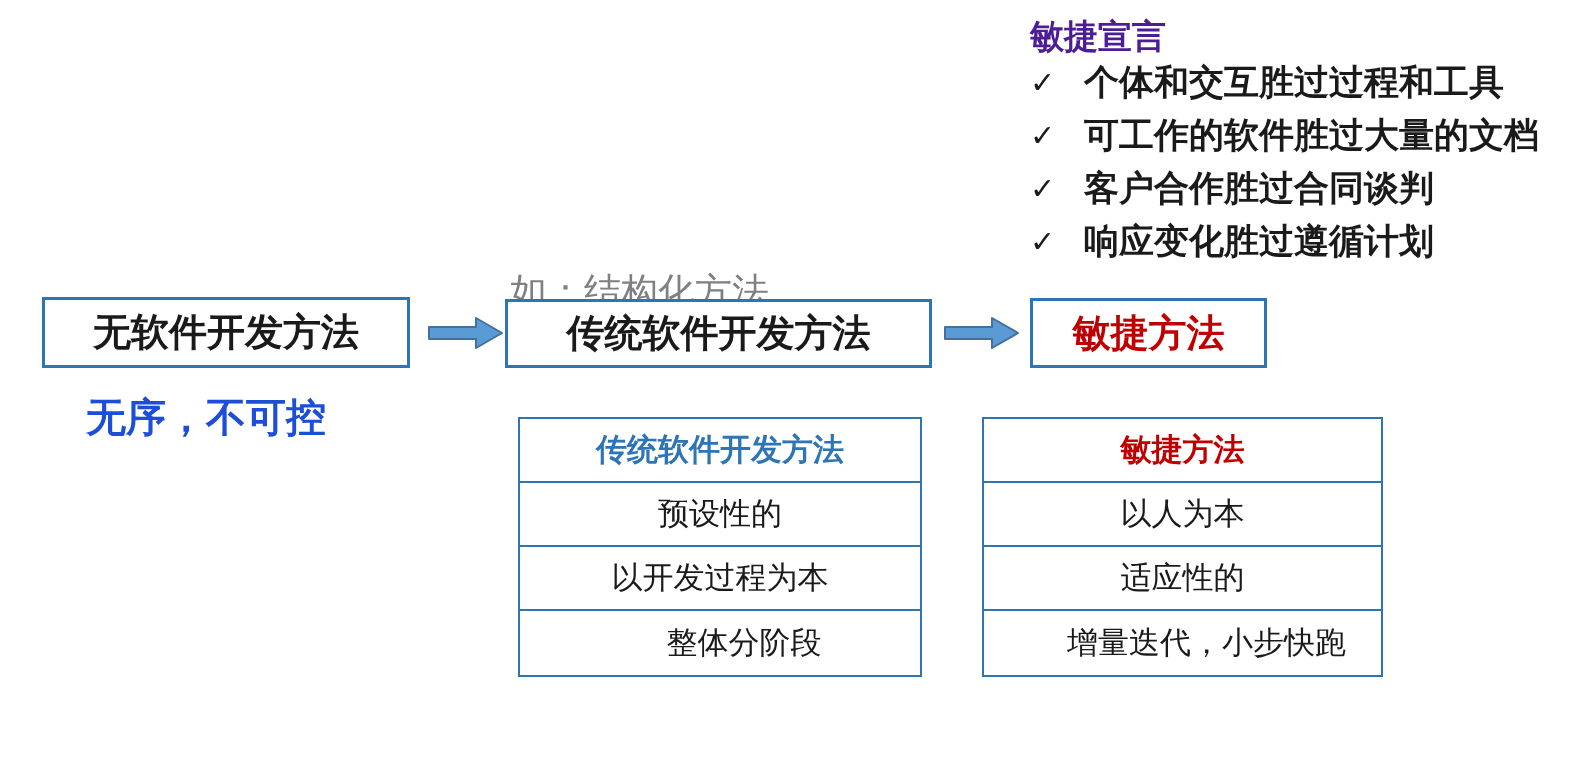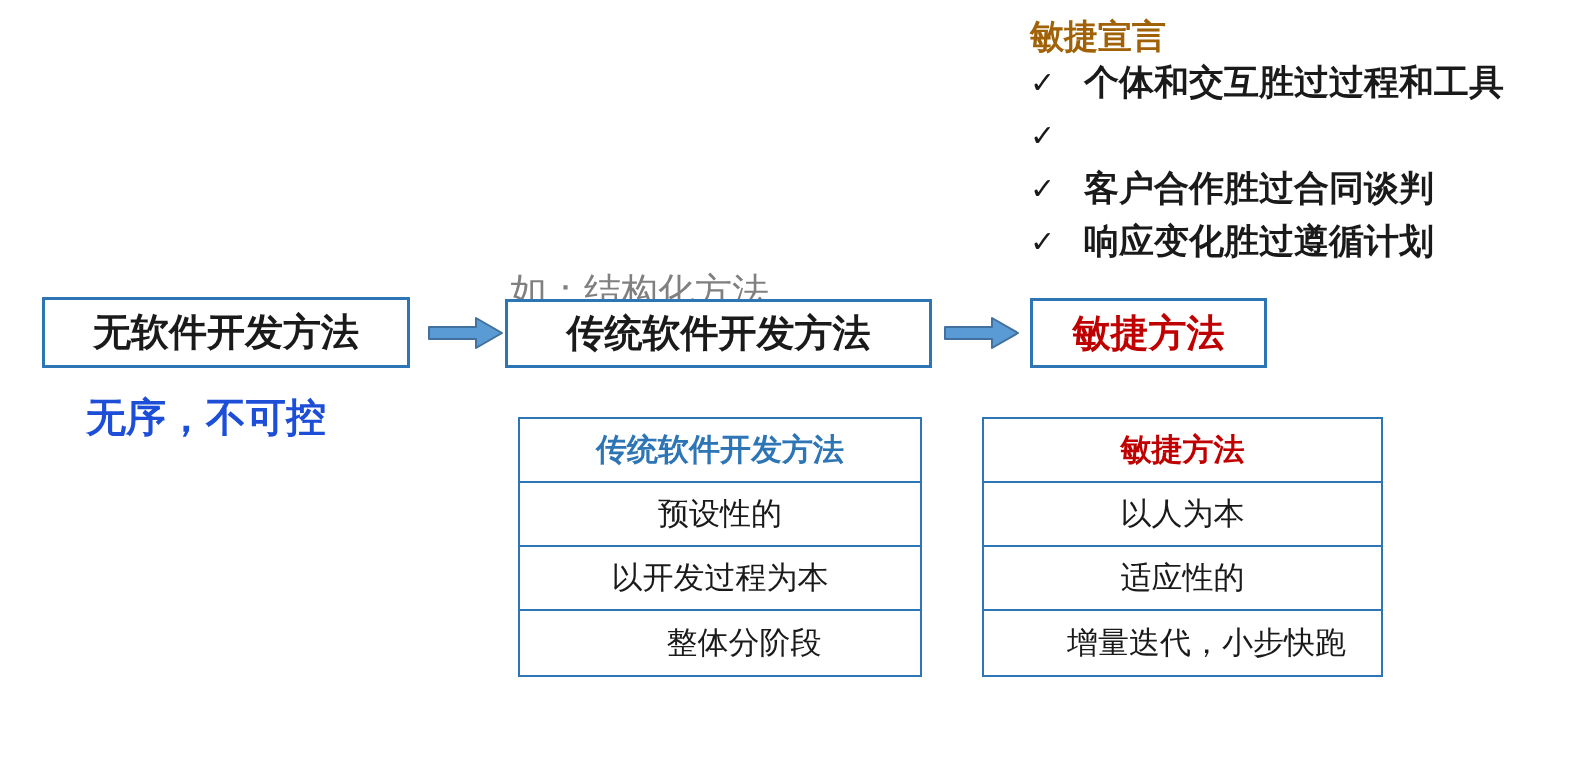--- a/index.html
+++ b/index.html
@@ -4,21 +4,21 @@
 <style>
   html,body { margin:0; padding:0; background:#ffffff; }
   body { font-family: "Liberation Sans", "DejaVu Sans", sans-serif; }
   #canvas {
     position:relative; width:1577px; height:768px; background:#ffffff;
     overflow:hidden; color:#1a1a1a;
   }
 
   
   #manifesto { position:absolute; left:1030px; top:16px; }
-  #manifesto .title { color:#a16207; font-weight:700; font-size:34px; line-height:40px; }
+  #manifesto .title { color:#4c1d95; font-weight:700; font-size:34px; line-height:40px; }
   #manifesto .item { display:flex; align-items:center; height:53px; font-weight:700; font-size:35px; white-space:nowrap; }
   #manifesto .check { font-size:30px; font-weight:400; width:32px; margin-right:22px; color:#1a1a1a; }
 
   
   .note-gray {
     position:absolute; left:510px; top:231px; color:#808080;
     font-weight:400; font-size:37px; white-space:nowrap;margin-top:36px;
   }
   .note-blue {
     position:absolute; left:86px; top:390px; color:#1d4ed8;
@@ -62,20 +62,21 @@
 <div id="canvas">
 
   <div id="manifesto">
     <div class="title">敏捷宣言</div>
     <div class="item">
       <span class="check">✓</span>
       <span>个体和交互胜过过程和工具</span>
     </div>
     <div class="item">
       <span class="check">✓</span>
+      <span>可工作的软件胜过大量的文档</span>
     </div>
     <div class="item">
       <span class="check">✓</span>
       <span>客户合作胜过合同谈判</span>
     </div>
     <div class="item">
       <span class="check">✓</span>
       <span>响应变化胜过遵循计划</span>
     </div>
   </div>

